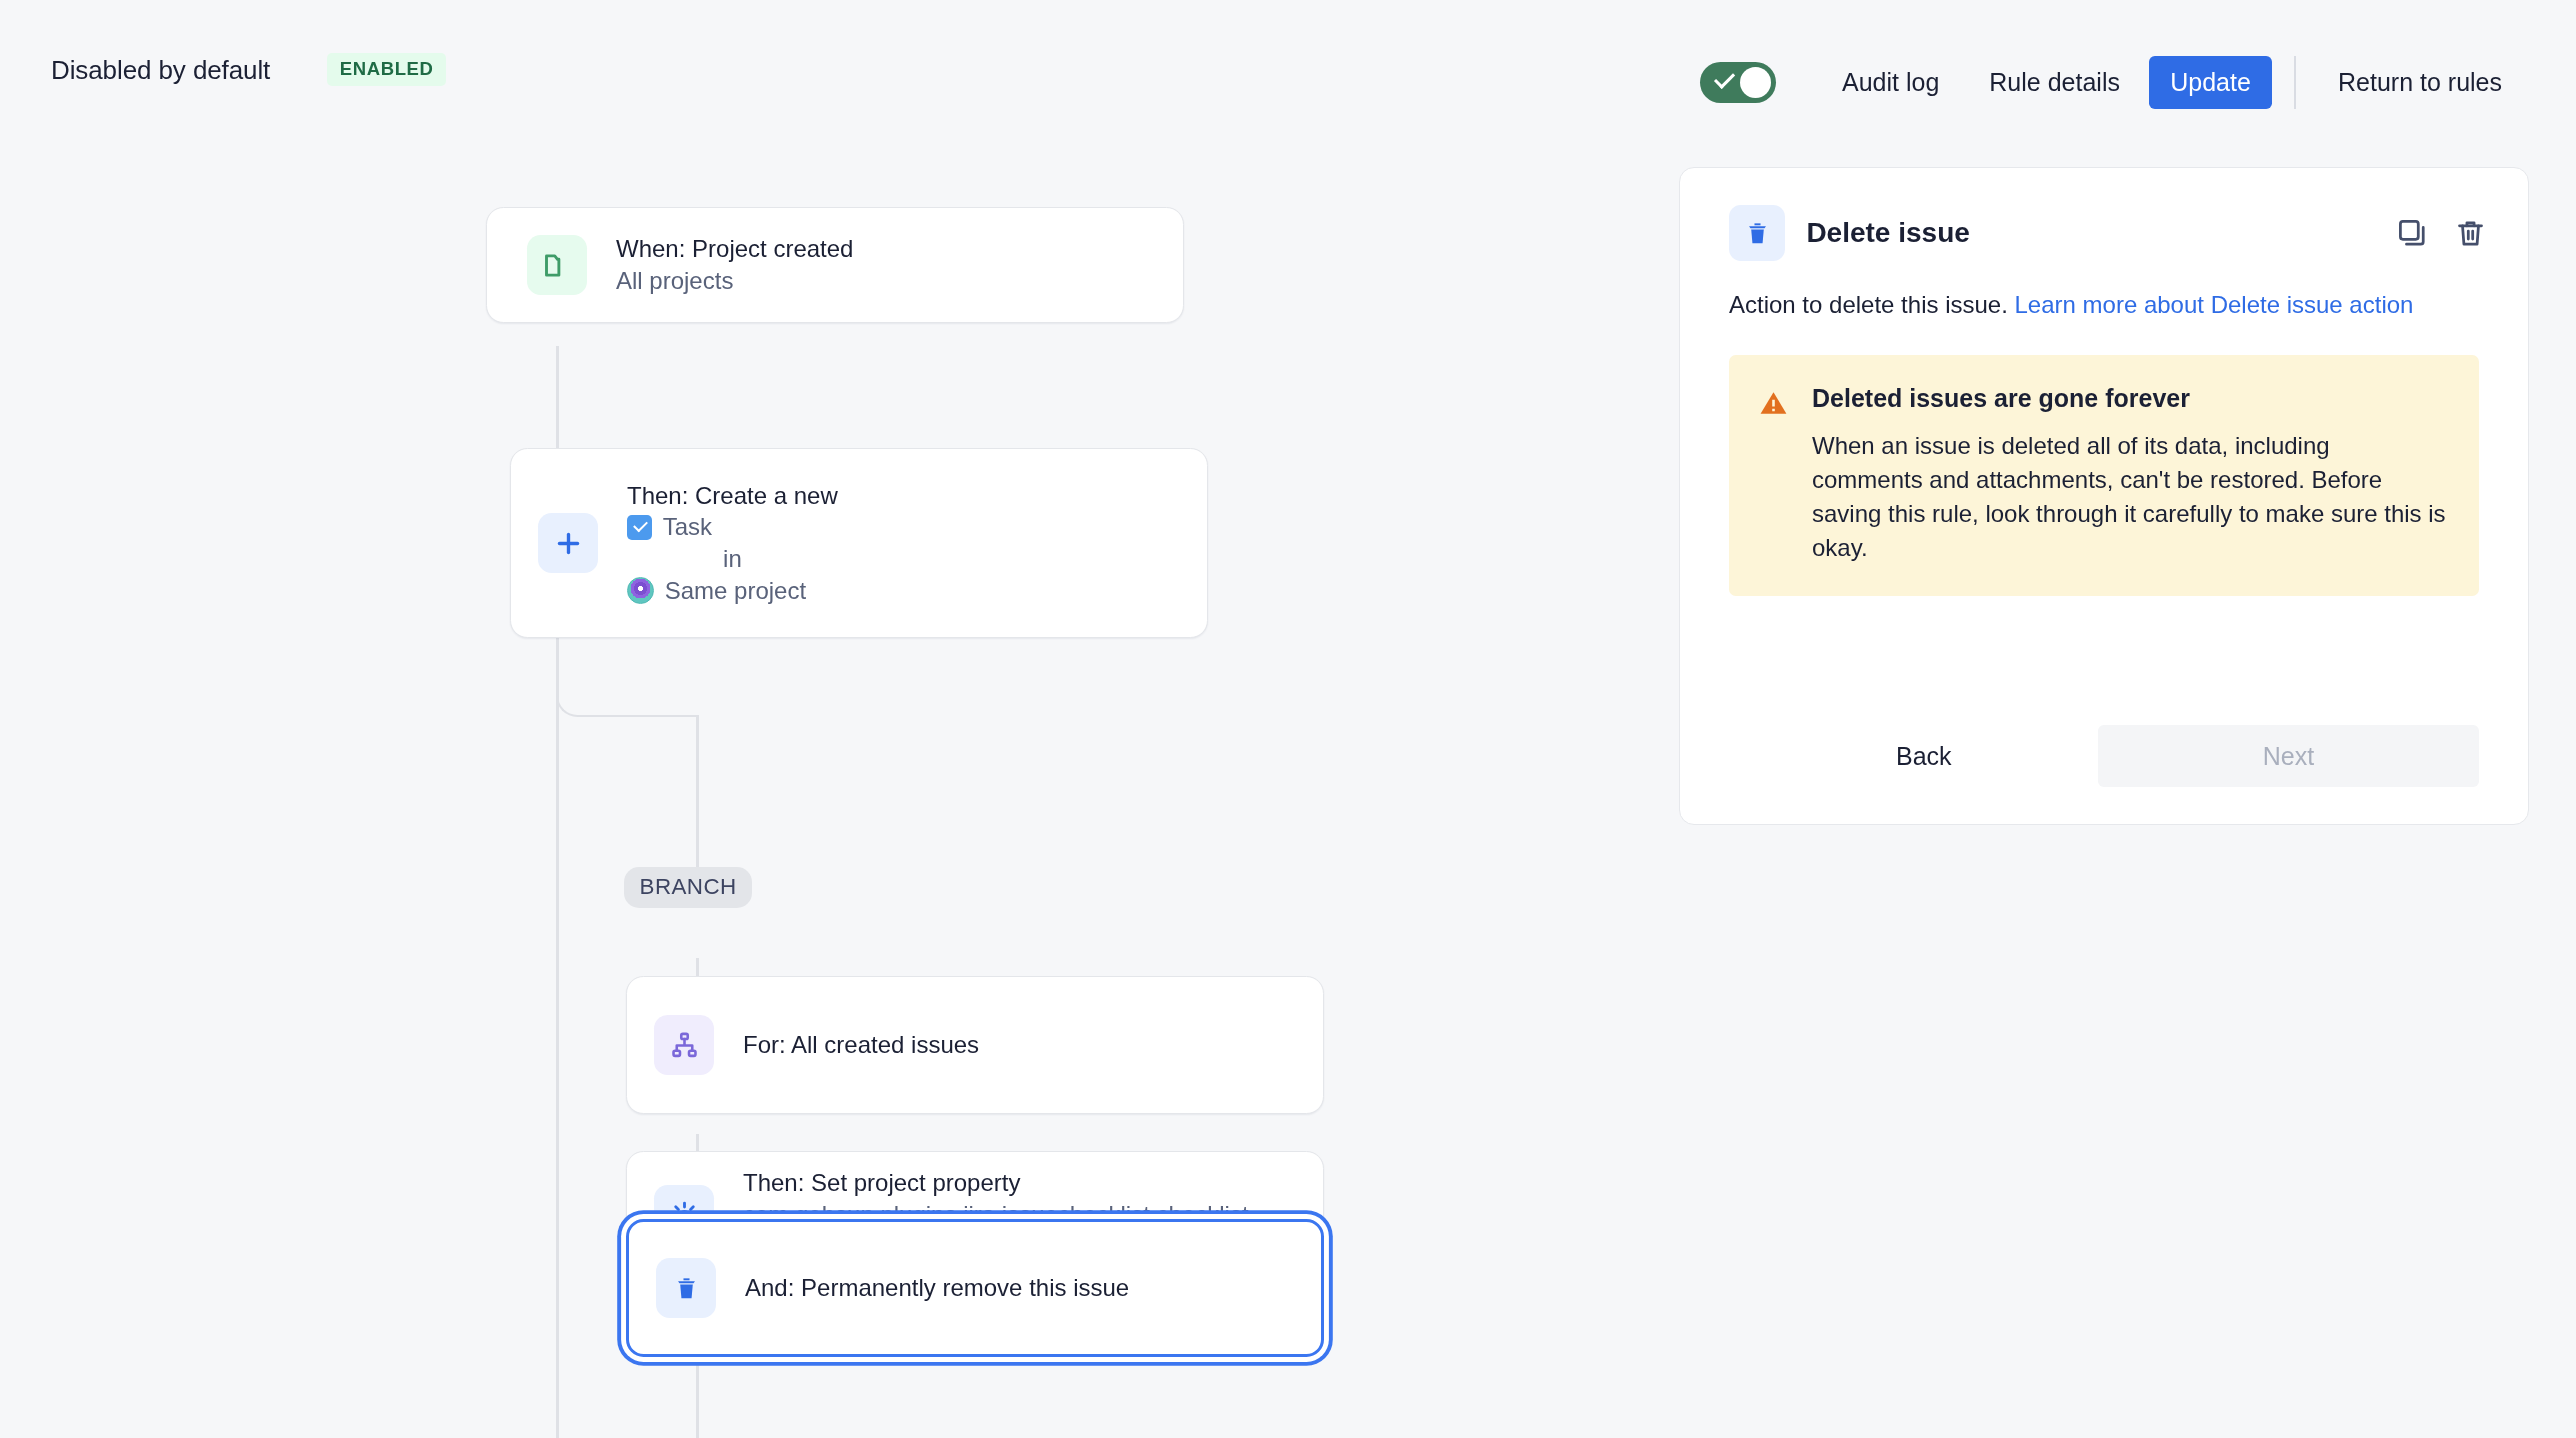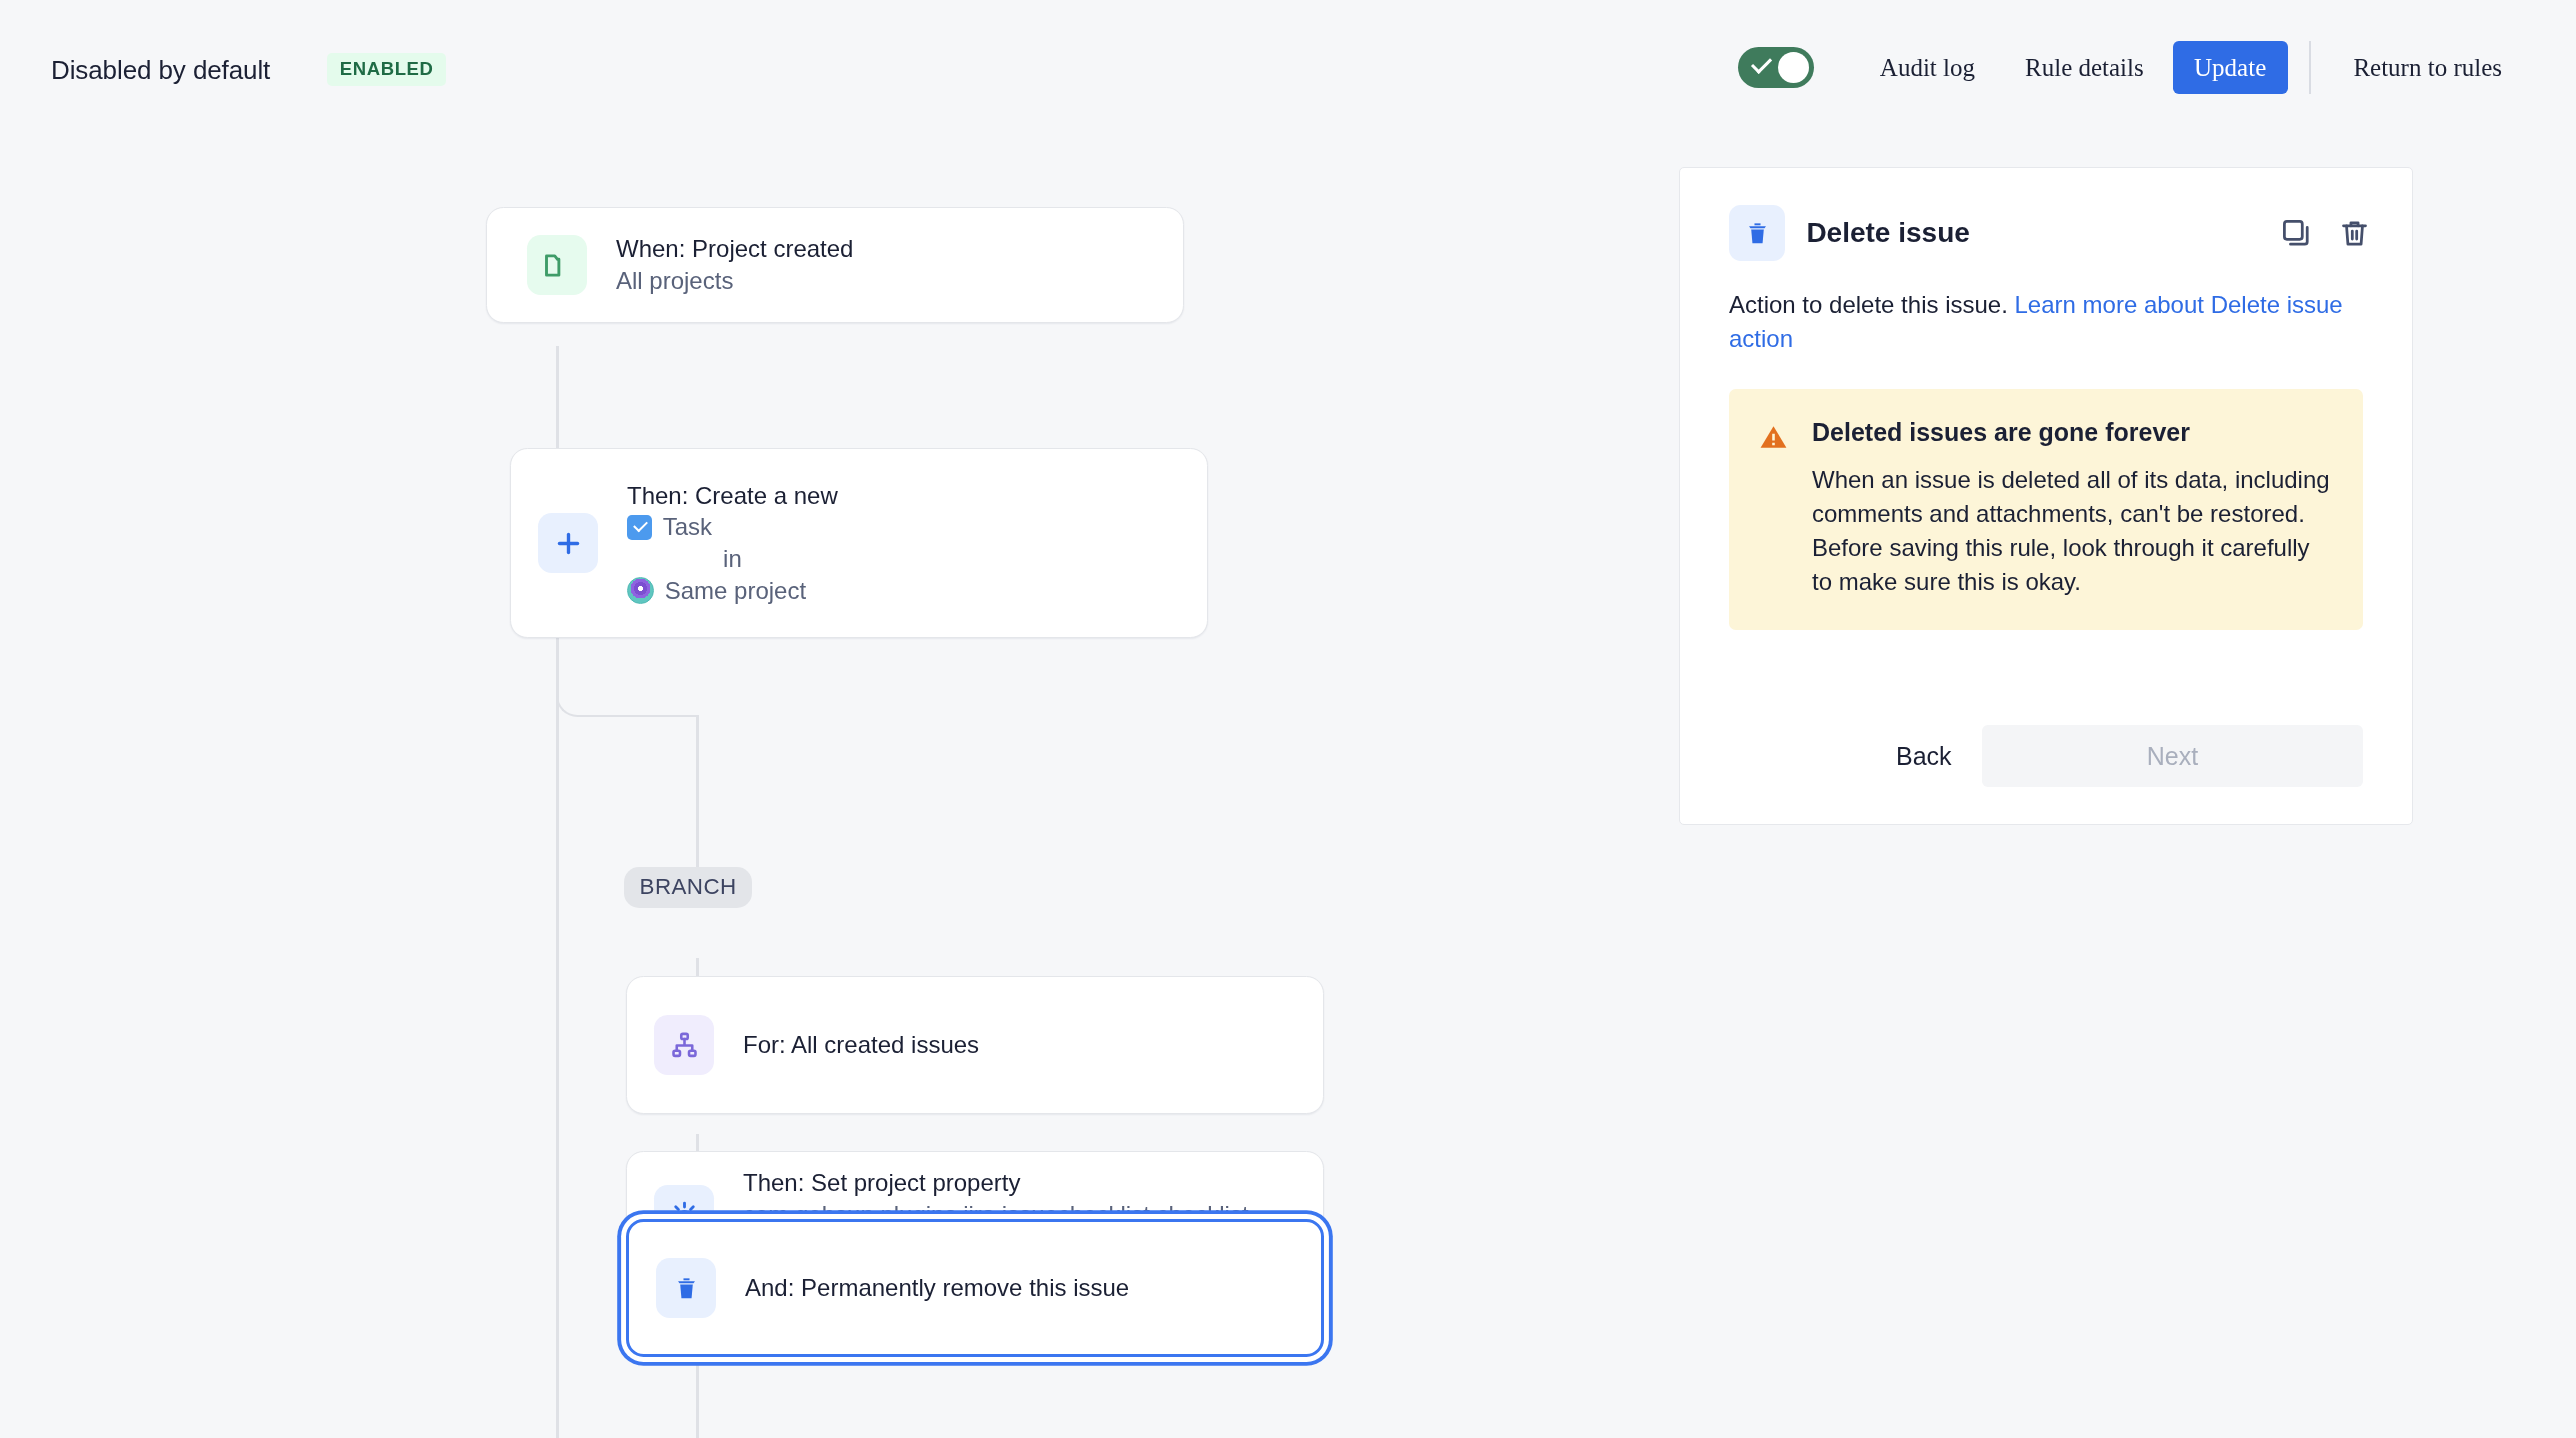--- a/index.html
+++ b/index.html
@@ -21,22 +21,22 @@
     display: flex; align-items: flex-end; gap: 25px;
   }
   .rule-title { font-size: 26px; color: #1b2034; letter-spacing: -0.1px; }
   .status-badge {
     font-size: 18.5px; font-weight: bold; letter-spacing: 0.6px;
     color: #1f6b45; background: #e4fbec;
     padding: 4.9px 12.6px 5.8px; border-radius: 4.9px; margin-left: 32px;
   }
 
   .topright {
-    position: absolute; right: 49px; top: 41px;
-    display: flex; align-items: center; gap: 0; font-family: Liberation Serif, serif;
+    position: absolute; right: 49px; top: 56px;
+    display: flex; align-items: center; gap: 0;
   }
   .toggle {
     width: 76px; height: 41px; border-radius: 20.4px;
     background: #3f7b5c; position: relative; flex: none;
     margin-right: 41px; cursor: pointer;
   }
   .toggle .knob {
     position: absolute; right: 4.9px; top: 4.9px;
     width: 31px; height: 31px; border-radius: 50%; background: #ffffff;
   }
@@ -116,22 +116,22 @@
   .branch-pill {
     position: absolute;
     background: #e3e5e9; color: #3d4461;
     font-size: 22.4px; letter-spacing: 0.4px;
     padding: 6.8px 15.6px 7.8px; border-radius: 15px;
   }
 
   
   .panel {
     position: absolute; left: 1679px; top: 167px;
-    width: 734px; height: 658px;
-    background: #ffffff; border: 1.9px solid #e6e8ec; border-radius: 5px;
+    width: 850px; height: 658px;
+    background: #ffffff; border: 1.9px solid #e6e8ec; border-radius: 15px;
   }
   .panel-head {
     display: flex; align-items: center;
     padding: 37px 41px 0 49px;
   }
   .panel-icon {
     width: 56px; height: 56px; border-radius: 11.7px; background: #e8f0fe;
     display: flex; align-items: center; justify-content: center; flex: none;
   }
   .panel-title { font-size: 28px; font-weight: bold; color: #1b2034; margin-left: 21.4px; }

